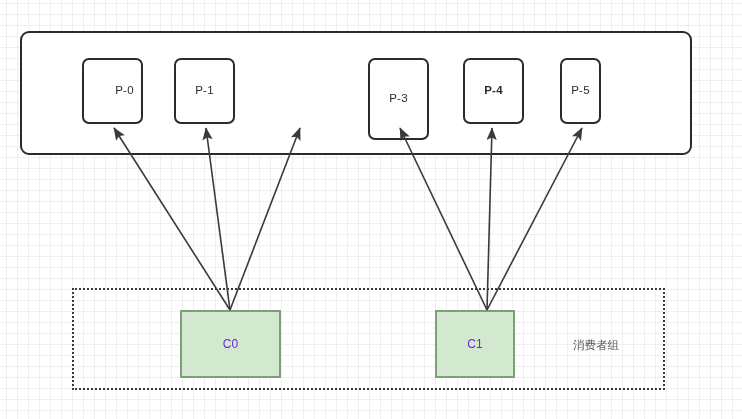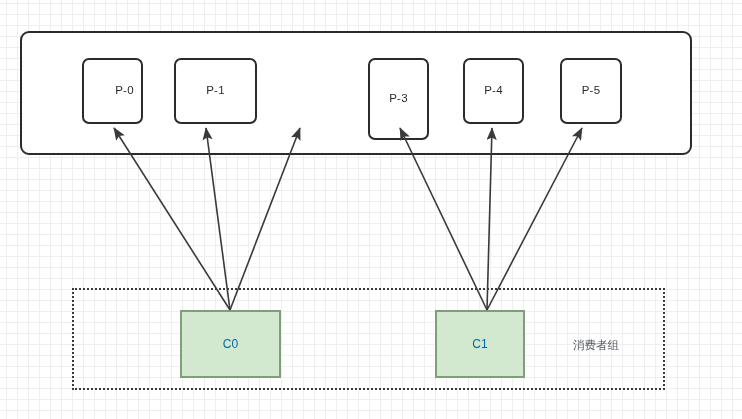--- a/index.html
+++ b/index.html
@@ -62,62 +62,62 @@
     position: absolute;
     border: 2px solid #7f9e7a;
     background: #d2e8cf;
     box-sizing: border-box;
     display: flex;
     align-items: center;
     justify-content: center;
   }
   .consumer-label {
     font-size: 12px;
-    color: #0369a1;
+    color: #6d28d9;
     line-height: 1;
   }
   .group-label {
     position: absolute;
     font-size: 11.5px;
     color: #555a60;
     white-space: nowrap;
     font-family: Liberation Sans, sans-serif;
   }
 </style>
 </head>
 <body>
 
 <div id="canvas">
 
   <div class="broker-box" style="left:20px; top:31px; width:672px; height:124px;"></div>
 
   <div class="partition-box" style="left:82px; top:58px; width:61px; height:66px;padding-left:24px;">
     <span class="partition-label">P-0</span>
   </div>
-  <div class="partition-box" style="left:174px; top:58px; width:83px; height:66px;">
+  <div class="partition-box" style="left:174px; top:58px; width:61px; height:66px;">
     <span class="partition-label">P-1</span>
   </div>
   <div class="partition-box" style="left:368px; top:58px; width:61px; height:82px;">
     <span class="partition-label">P-3</span>
   </div>
-  <div class="partition-box" style="left:463px; top:58px; width:61px; height:66px;">
+  <div class="partition-box" style="left:463px; top:58px; width:61px; height:66px;font-weight:bold;">
     <span class="partition-label">P-4</span>
   </div>
-  <div class="partition-box" style="left:560px; top:58px; width:62px; height:66px;">
+  <div class="partition-box" style="left:560px; top:58px; width:41px; height:66px;">
     <span class="partition-label">P-5</span>
   </div>
 
   <div class="group-box" style="left:72px; top:288px; width:593px; height:102px;"></div>
 
   <span class="group-label" style="left:573px; top:338px;">消费者组</span>
 
   <div class="consumer-box" style="left:180px; top:310px; width:101px; height:68px;">
     <span class="consumer-label">C0</span>
   </div>
-  <div class="consumer-box" style="left:435px; top:310px; width:90px; height:68px;">
+  <div class="consumer-box" style="left:435px; top:310px; width:80px; height:68px;">
     <span class="consumer-label">C1</span>
   </div>
 
   <svg class="svg-layer" viewBox="0 0 742 419" width="742" height="419">
     <defs>
       <marker id="arrowhead" markerWidth="9" markerHeight="9" refX="7.5" refY="3.2" orient="auto" markerUnits="strokeWidth">
         <path d="M0,0 L8,3.2 L0,6.4 L1.6,3.2 z" fill="#3a3a3a"></path>
       </marker>
     </defs>
     <g id="arrow-group" stroke="#3a3a3a" stroke-width="1.6" fill="none">

